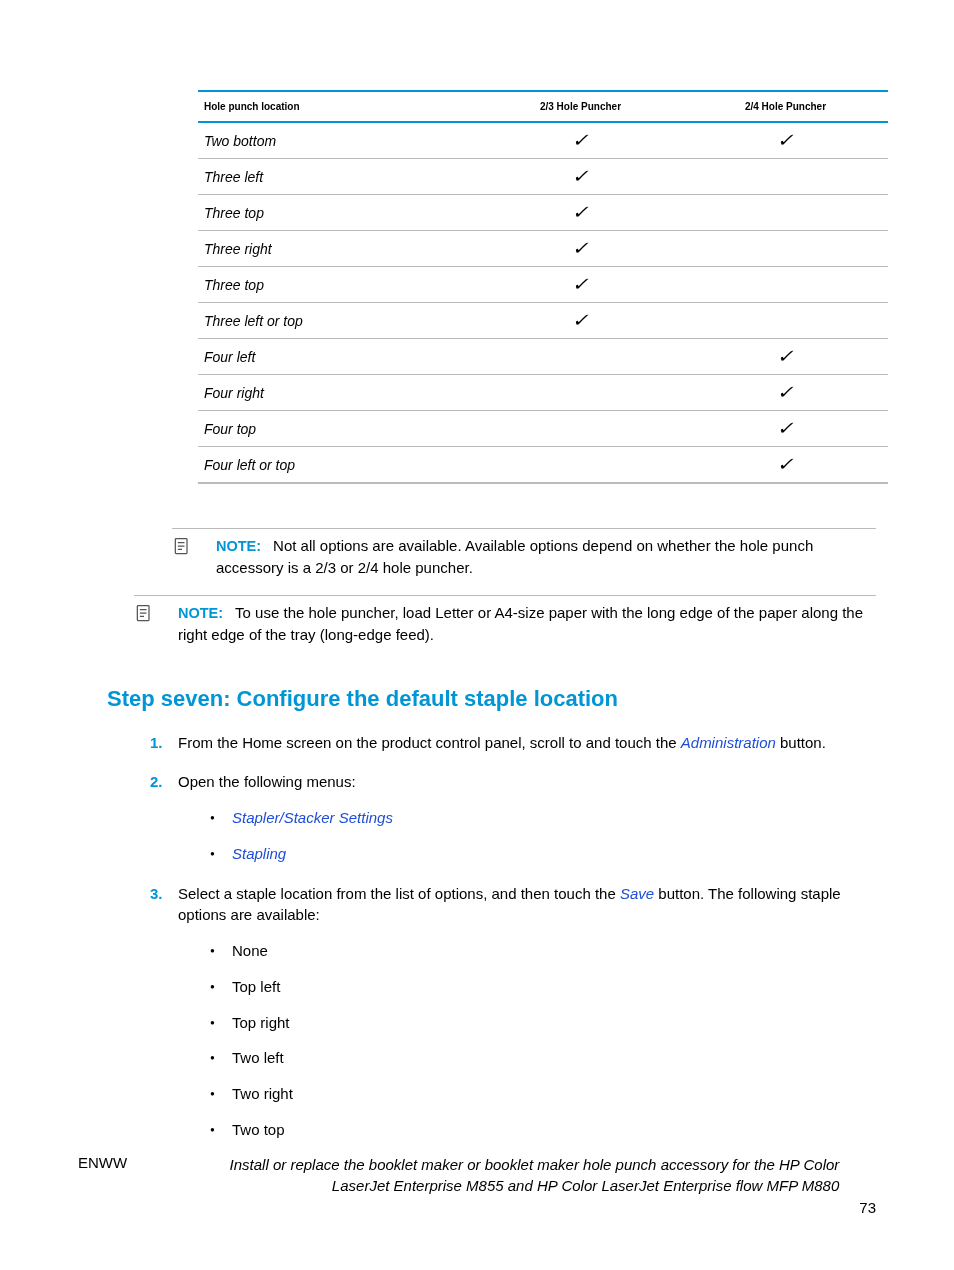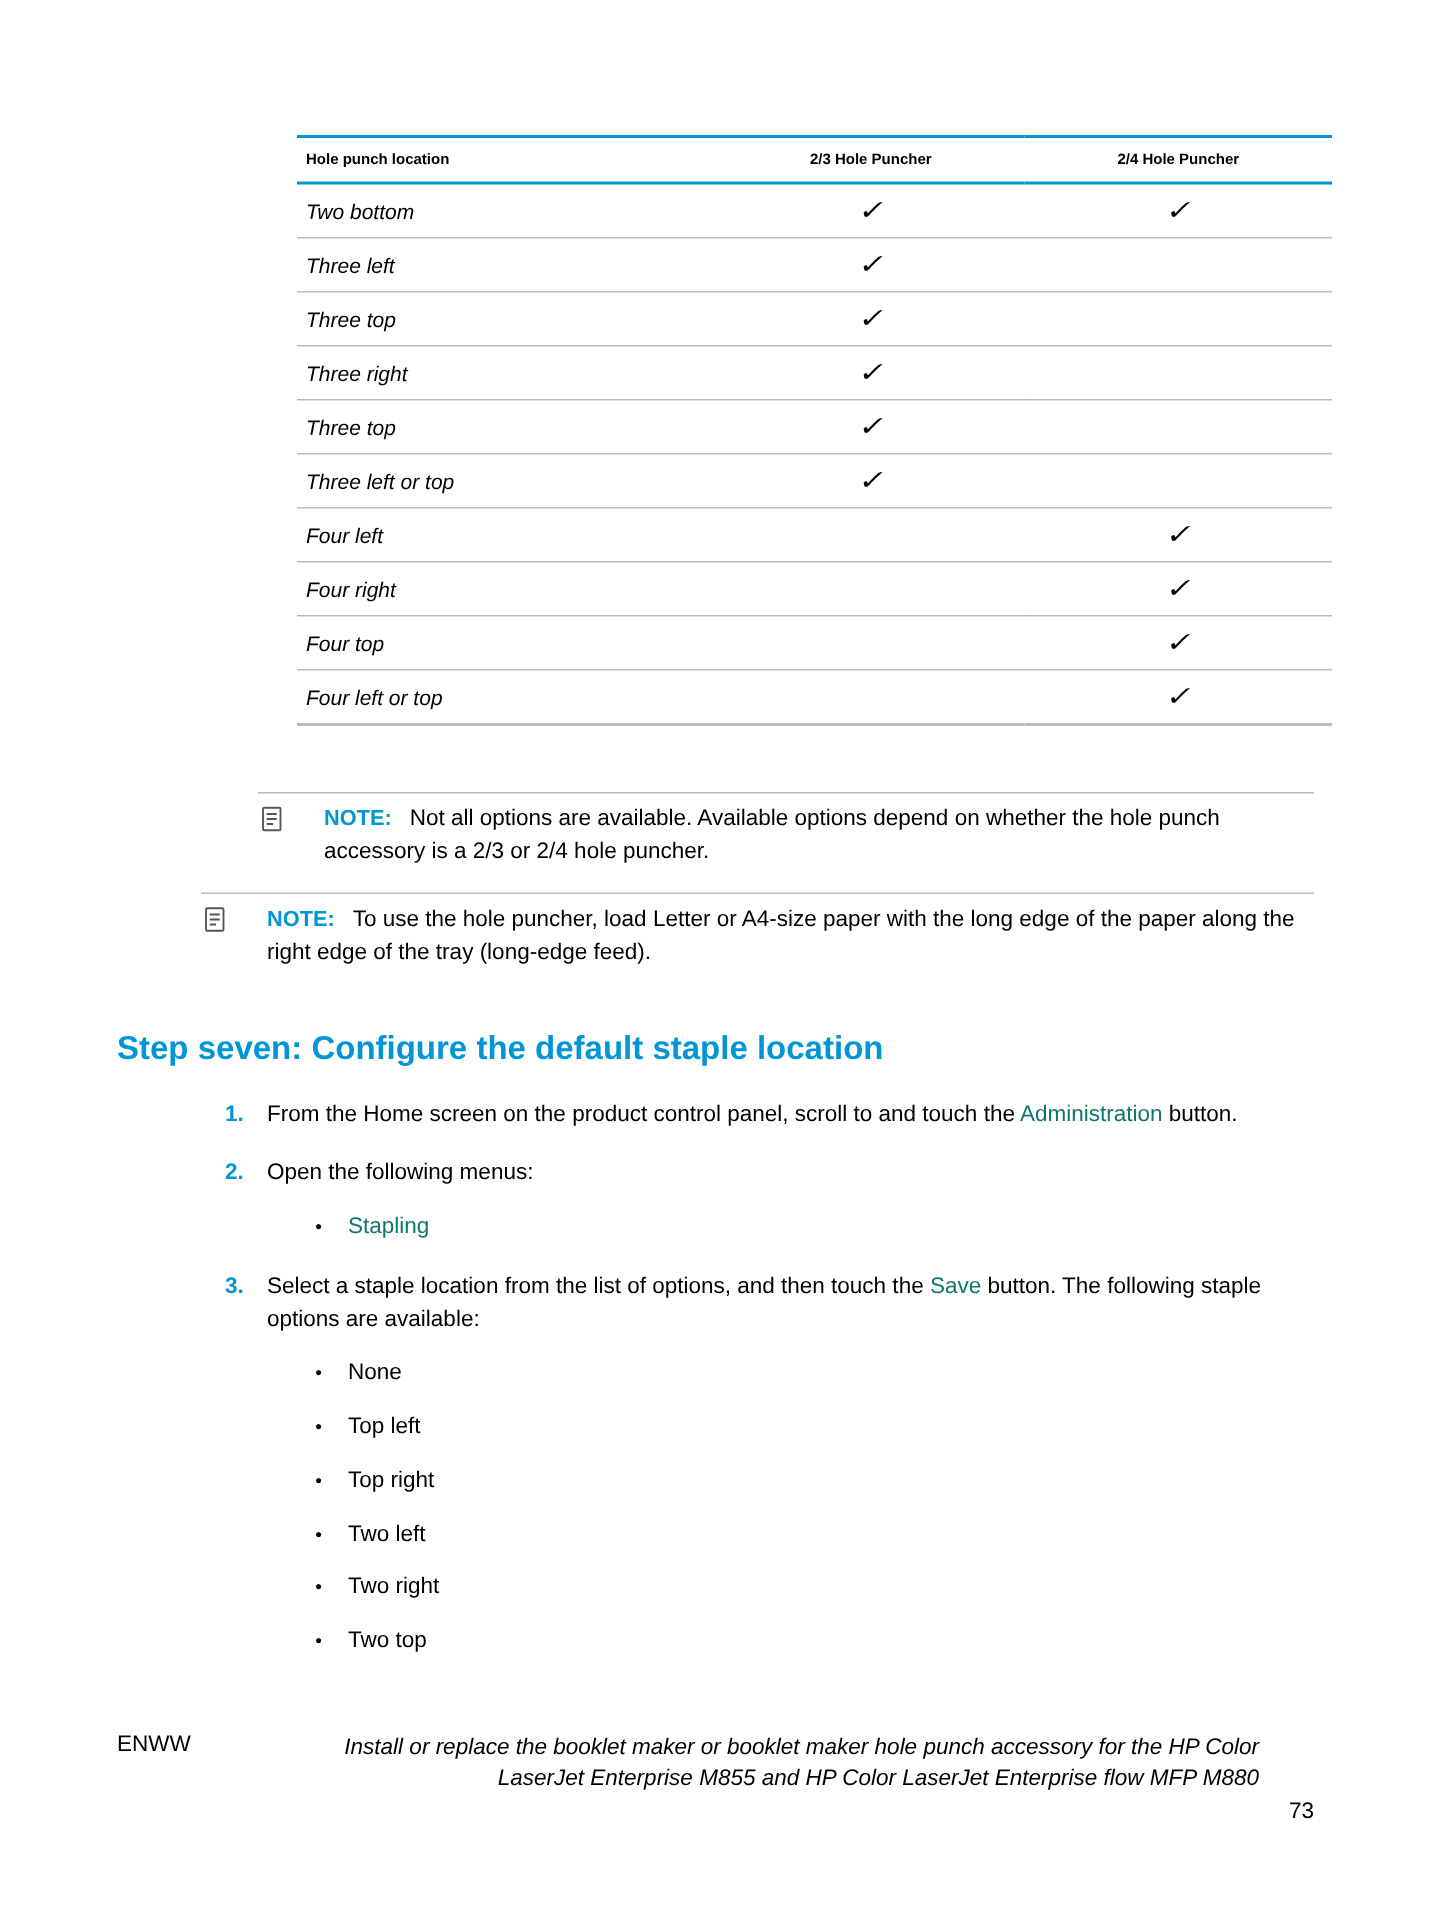--- a/index.html
+++ b/index.html
@@ -58,20 +58,21 @@
       padding-right: 12px;
       font-size:14.5px;
     }
     .note-text { font-size: 15px; }
     .heading {
       color: #0096D6;
       font-weight: bold;
       font-size: 22px;
       margin-top: 40px;
       margin-bottom: 20px;
+      margin-left: 29px;
     }
     ol.steps {
       list-style: none;
       counter-reset: step;
       margin-left: 78px;
     }
     ol.steps > li {
       counter-increment: step;
       position: relative;
       padding-left: 22px;
@@ -98,21 +99,21 @@
       margin-bottom: 14px;
       font-size: 15px;
     }
     ul.bullets li::before {
       content: "●";
       position: absolute;
       left: 0;
       font-size: 8px;
       top: 5px;
     }
-    .link { color: #0f766e; }
+    .link { color: #1d4ed8; font-style: italic; }
     .footer {
       position: absolute;
       bottom: 54px;
       left: 78px;
       right: 78px;
       display: flex;
       justify-content: space-between;
       align-items: flex-start;
       font-size: 15px;
     }
@@ -208,20 +209,21 @@
 
 <h2 class="heading">Step seven: Configure the default staple location</h2>
 
 <ol class="steps">
   <li>
     <span>From the Home screen on the product control panel, scroll to and touch the </span><span class="link">Administration</span><span> button.</span>
   </li>
   <li>
     <span>Open the following menus:</span>
     <ul class="bullets" id="s2-bullets">
+        <li><span class="link">Stapler/Stacker Settings</span></li>
         <li><span class="link">Stapling</span></li>
       </ul>
   </li>
   <li>
     <span>Select a staple location from the list of options, and then touch the </span><span class="link">Save</span><span> button. The following staple options are available:</span>
     <ul class="bullets" id="s3-bullets">
         <li>None</li>
         <li>Top left</li>
         <li>Top right</li>
         <li>Two left</li>

